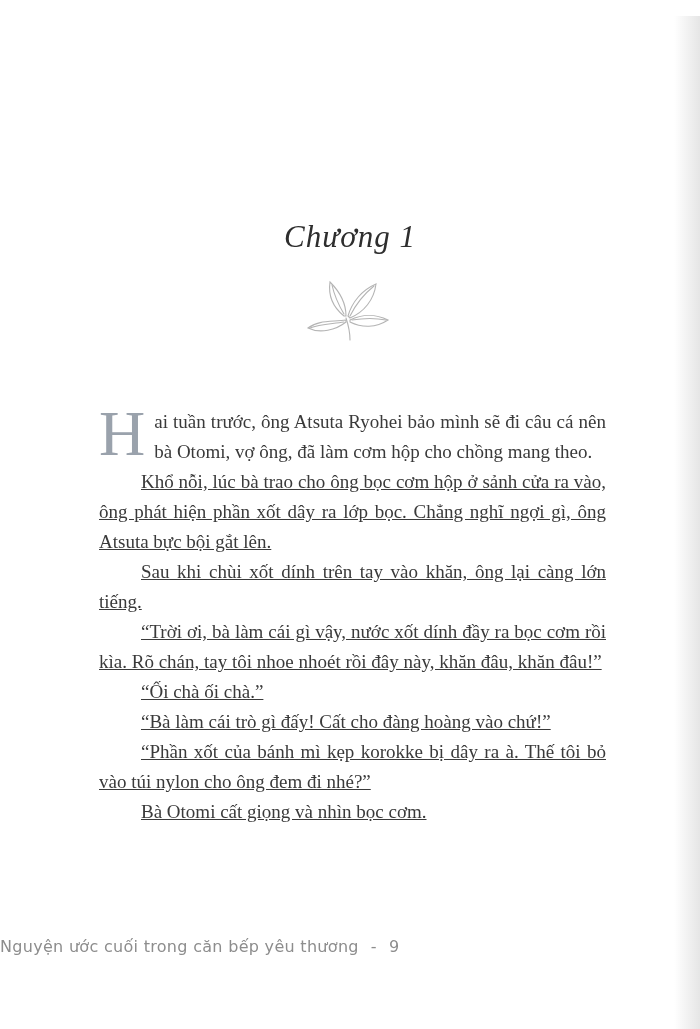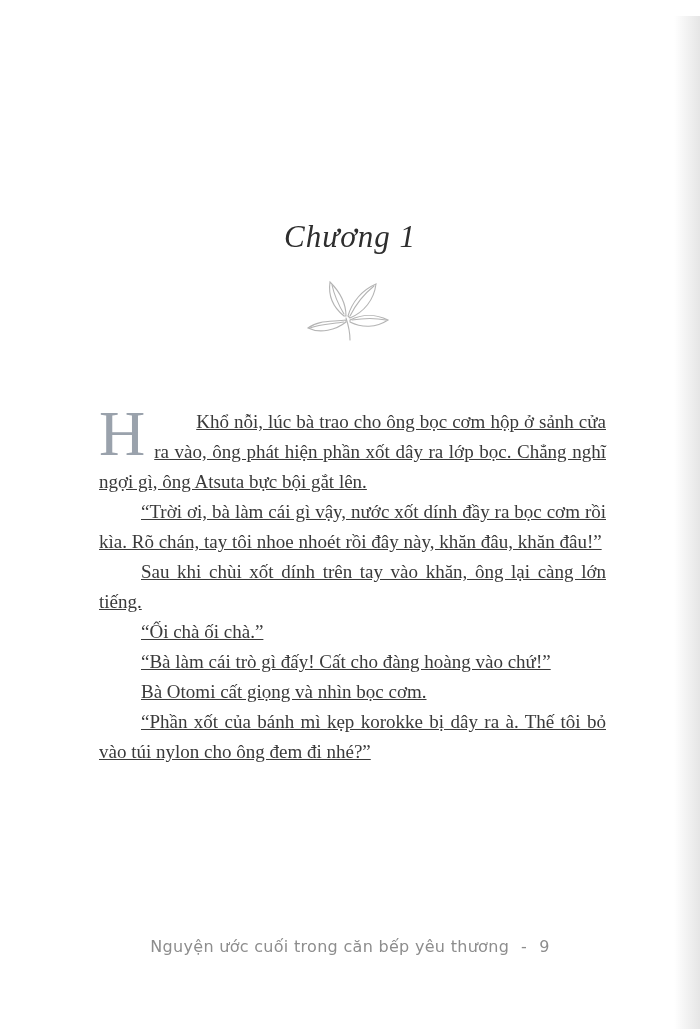--- a/index.html
+++ b/index.html
@@ -51,21 +51,20 @@
     height: 58px;
     padding-right: 9px;
     color: #9aa2ac;
     font-family: "Liberation Serif", serif;
   }
   .footer {
     position: absolute;
     top: 921px;
     left: 0;
     width: 100%;
-    text-align: center;
     font-family: "DejaVu Sans", sans-serif;
     font-size: 16px;
     color: #8d8d8d;
     letter-spacing: 0.3px;
   }
   .footer-sep { margin: 0 12px; }
   .edge-shadow {
     position: absolute;
     top: 0;
     right: 0;
@@ -92,28 +91,28 @@
         <path d="M54 42 C 48 32 44 22 42 13"></path>
         <path d="M58 44 C 62 30 72 18 86 12 C 84 28 74 40 60 46 Z"></path>
         <path d="M60 44 C 66 32 74 22 84 14"></path>
         <path d="M60 48 C 72 42 86 42 98 48 C 86 56 72 56 60 50 Z"></path>
         <path d="M62 48 C 74 46 86 46 96 48"></path>
       </g>
     </svg>
   </figure>
 
   <section class="body-text">
-    <p class="para"><span class="dropcap">H</span></p>
+    <p class="para"><span class="dropcap">H</span><span>ai tuần trước, ông Atsuta Ryohei bảo mình sẽ đi câu cá nên bà Otomi, vợ ông, đã làm cơm hộp cho chồng mang theo.</span></p>
     <p class="para indent">Khổ nỗi, lúc bà trao cho ông bọc cơm hộp ở sảnh cửa ra vào, ông phát hiện phần xốt dây ra lớp bọc. Chẳng nghĩ ngợi gì, ông Atsuta bực bội gắt lên.</p>
+    <p class="para indent">Sau khi chùi xốt dính trên tay vào khăn, ông lại càng lớn tiếng.</p>
     <p class="para indent">“Trời ơi, bà làm cái gì vậy, nước xốt dính đầy ra bọc cơm rồi kìa. Rõ chán, tay tôi nhoe nhoét rồi đây này, khăn đâu, khăn đâu!”</p>
-    <p class="para indent">Sau khi chùi xốt dính trên tay vào khăn, ông lại càng lớn tiếng.</p>
     <p class="para indent">“Ối chà ối chà.”</p>
     <p class="para indent">“Bà làm cái trò gì đấy! Cất cho đàng hoàng vào chứ!”</p>
+    <p class="para indent">“Phần xốt của bánh mì kẹp korokke bị dây ra à. Thế tôi bỏ vào túi nylon cho ông đem đi nhé?”</p>
     <p class="para indent">Bà Otomi cất giọng và nhìn bọc cơm.</p>
-    <p class="para indent">“Phần xốt của bánh mì kẹp korokke bị dây ra à. Thế tôi bỏ vào túi nylon cho ông đem đi nhé?”</p>
   </section>
 
   <footer class="footer">
     <span>Nguyện ước cuối trong căn bếp yêu thương</span><span class="footer-sep">-</span><span>9</span>
   </footer>
 
   <div class="edge-shadow"></div>
 
 </article>
 

